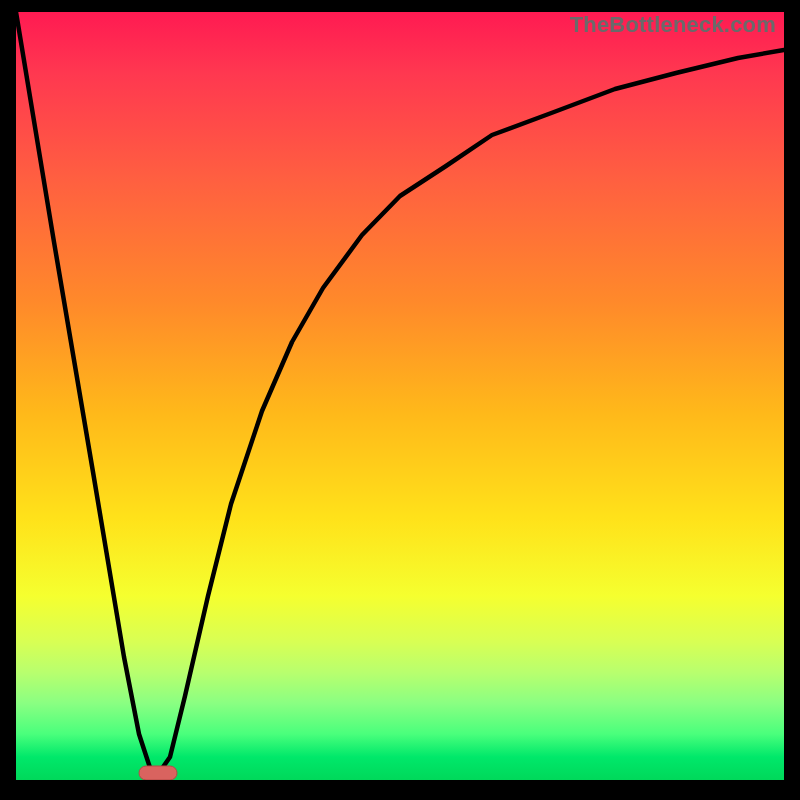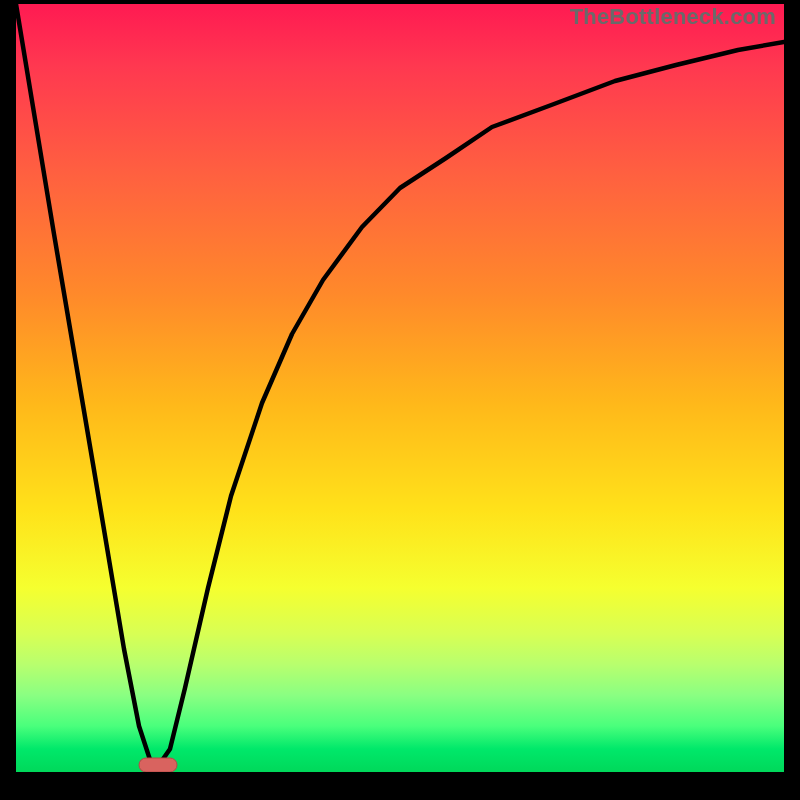--- a/index.html
+++ b/index.html
@@ -7,21 +7,21 @@
     padding: 0;
     width: 800px;
     height: 800px;
     background: #000;
     overflow: hidden;
     font-family: Arial, Helvetica, sans-serif;
   }
   .frame {
     position: absolute;
     left: 16px;
-    top: 4px;
+    top: 12px;
     width: 768px;
     height: 584px;
     background: #000;
   }
   .plot {
     position: absolute;
     left: 0;
     top: 0;
     width: 768px;
     height: 768px;

